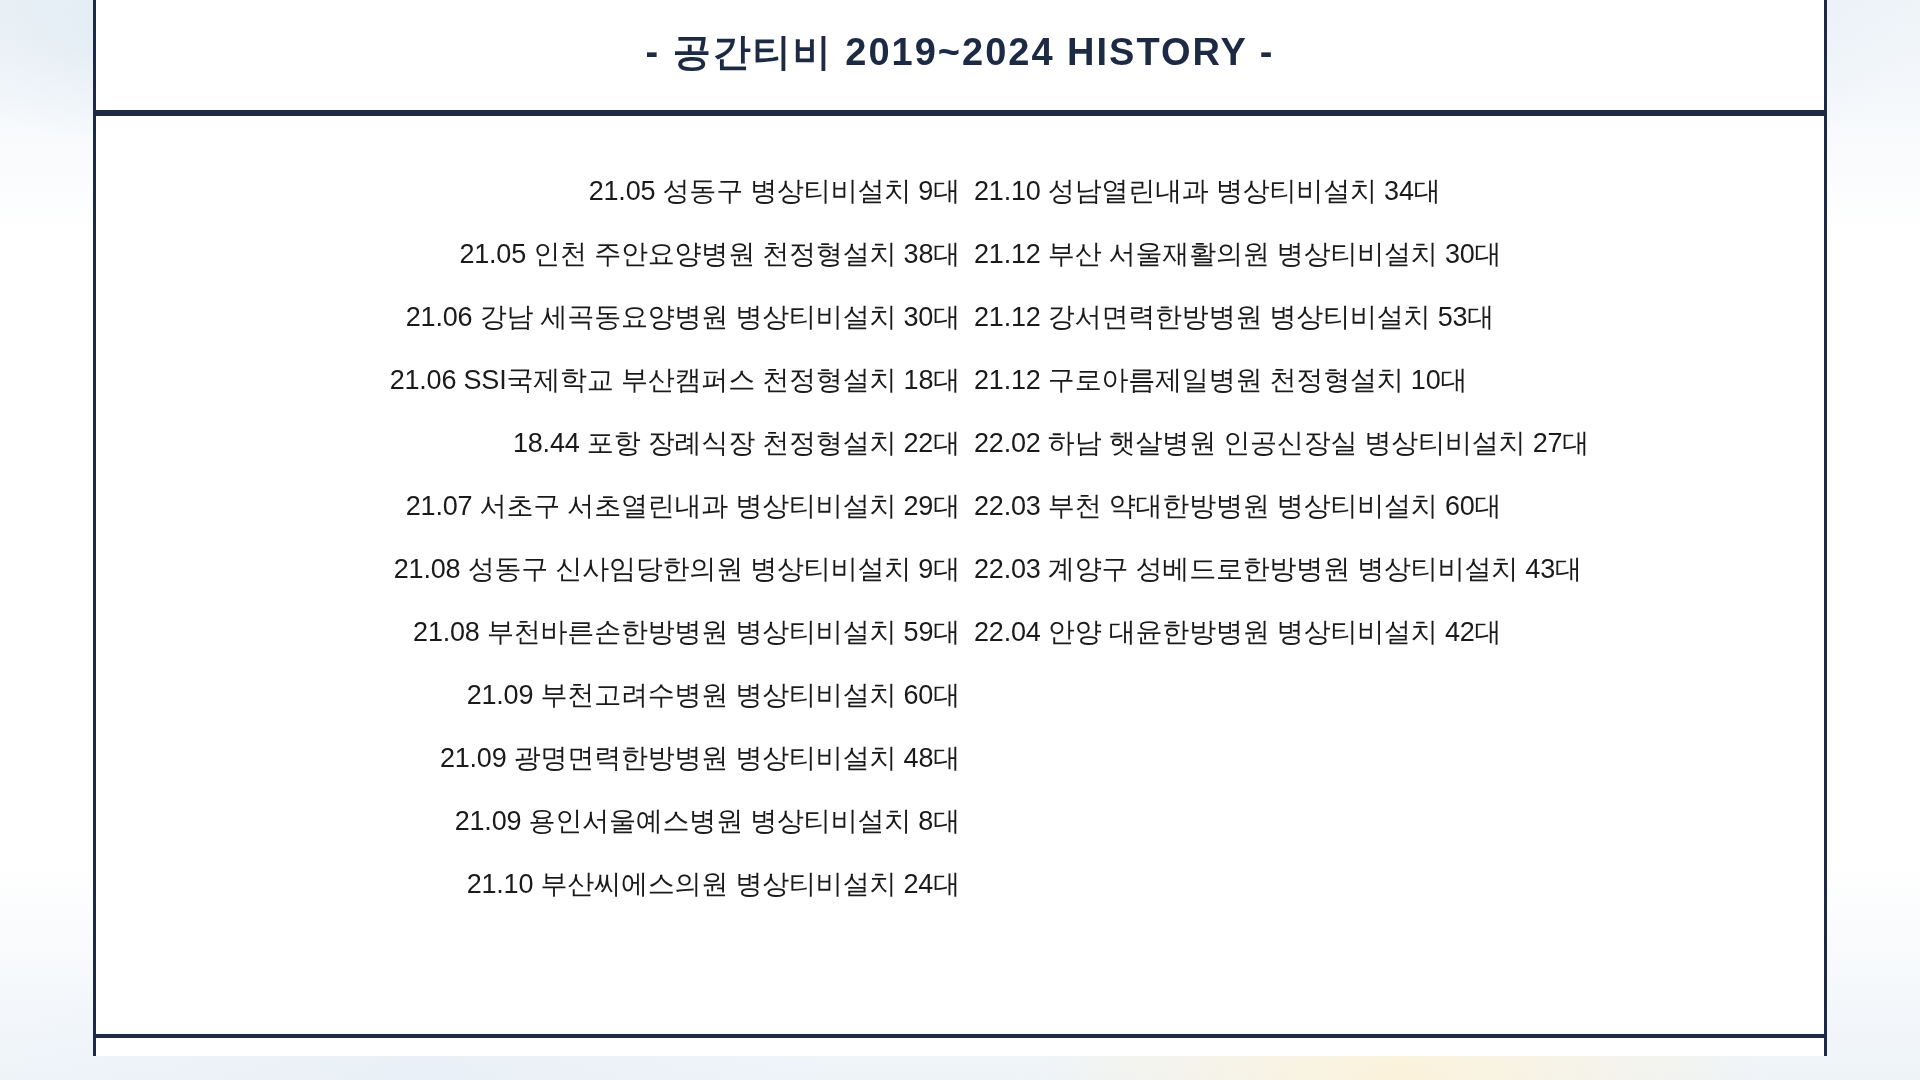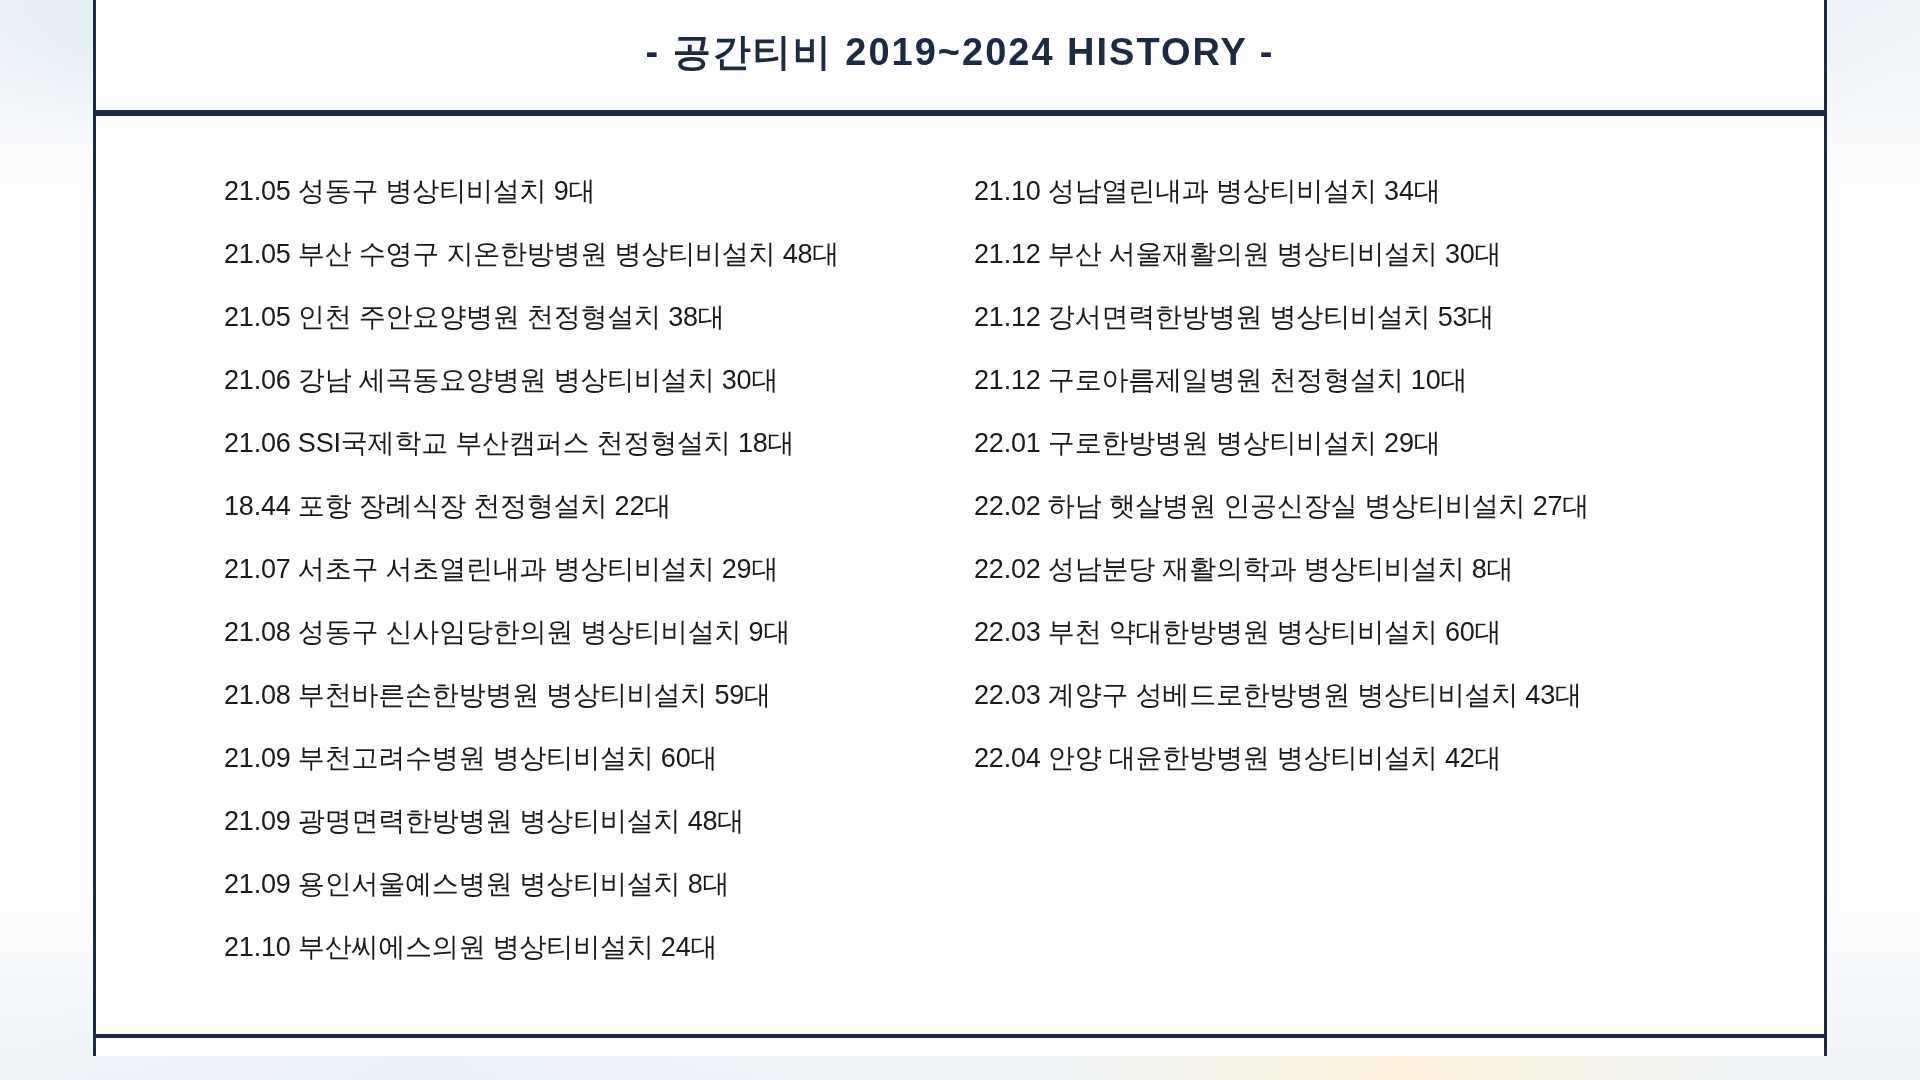--- a/index.html
+++ b/index.html
@@ -93,21 +93,21 @@
     display: flex;
     box-sizing: border-box;
     padding: 44px 60px 20px 60px;
   }
 
   .column {
     flex: 1 1 50%;
     box-sizing: border-box;
   }
 
-  .column.left  { padding-left: 68px; }
+  .column.left  { padding-left: 68px; text-align: right; }
   .column.right { padding-left: 14px; }
 
   .history-item {
     font-family: "Liberation Sans", sans-serif;
     font-size: 27px;
     line-height: 63px;
     color: #1a1a1a;
     white-space: nowrap;
     letter-spacing: -0.2px;
   }
@@ -122,42 +122,39 @@
 
     <div class="title-bar">
       <div class="title-text">- 공간티비 2019~2024 HISTORY -</div>
     </div>
 
     <div class="title-divider"></div>
 
     <div class="content">
       <div class="column left">
         <div class="history-item">21.05 성동구 병상티비설치 9대</div>
-        <div class="history-item">21.05 부산 수영구 지온한방병원 병상티비설치 48대</div>
         <div class="history-item">21.05 인천 주안요양병원 천정형설치 38대</div>
         <div class="history-item">21.06 강남 세곡동요양병원 병상티비설치 30대</div>
         <div class="history-item">21.06 SSI국제학교 부산캠퍼스 천정형설치 18대</div>
         <div class="history-item">18.44 포항 장례식장 천정형설치 22대</div>
         <div class="history-item">21.07 서초구 서초열린내과 병상티비설치 29대</div>
         <div class="history-item">21.08 성동구 신사임당한의원 병상티비설치 9대</div>
         <div class="history-item">21.08 부천바른손한방병원 병상티비설치 59대</div>
         <div class="history-item">21.09 부천고려수병원 병상티비설치 60대</div>
         <div class="history-item">21.09 광명면력한방병원 병상티비설치 48대</div>
         <div class="history-item">21.09 용인서울예스병원 병상티비설치 8대</div>
         <div class="history-item">21.10 부산씨에스의원 병상티비설치 24대</div>
       </div>
 
       <div class="column right">
         <div class="history-item">21.10 성남열린내과 병상티비설치 34대</div>
         <div class="history-item">21.12 부산 서울재활의원 병상티비설치 30대</div>
         <div class="history-item">21.12 강서면력한방병원 병상티비설치 53대</div>
         <div class="history-item">21.12 구로아름제일병원 천정형설치 10대</div>
-        <div class="history-item">22.01 구로한방병원 병상티비설치 29대</div>
         <div class="history-item">22.02 하남 햇살병원 인공신장실 병상티비설치 27대</div>
-        <div class="history-item">22.02 성남분당 재활의학과 병상티비설치 8대</div>
         <div class="history-item">22.03 부천 약대한방병원 병상티비설치 60대</div>
         <div class="history-item">22.03 계양구 성베드로한방병원 병상티비설치 43대</div>
         <div class="history-item">22.04 안양 대윤한방병원 병상티비설치 42대</div>
       </div>
     </div>
 
     <div class="bottom-divider"></div>
   </div>
 </div>
 

